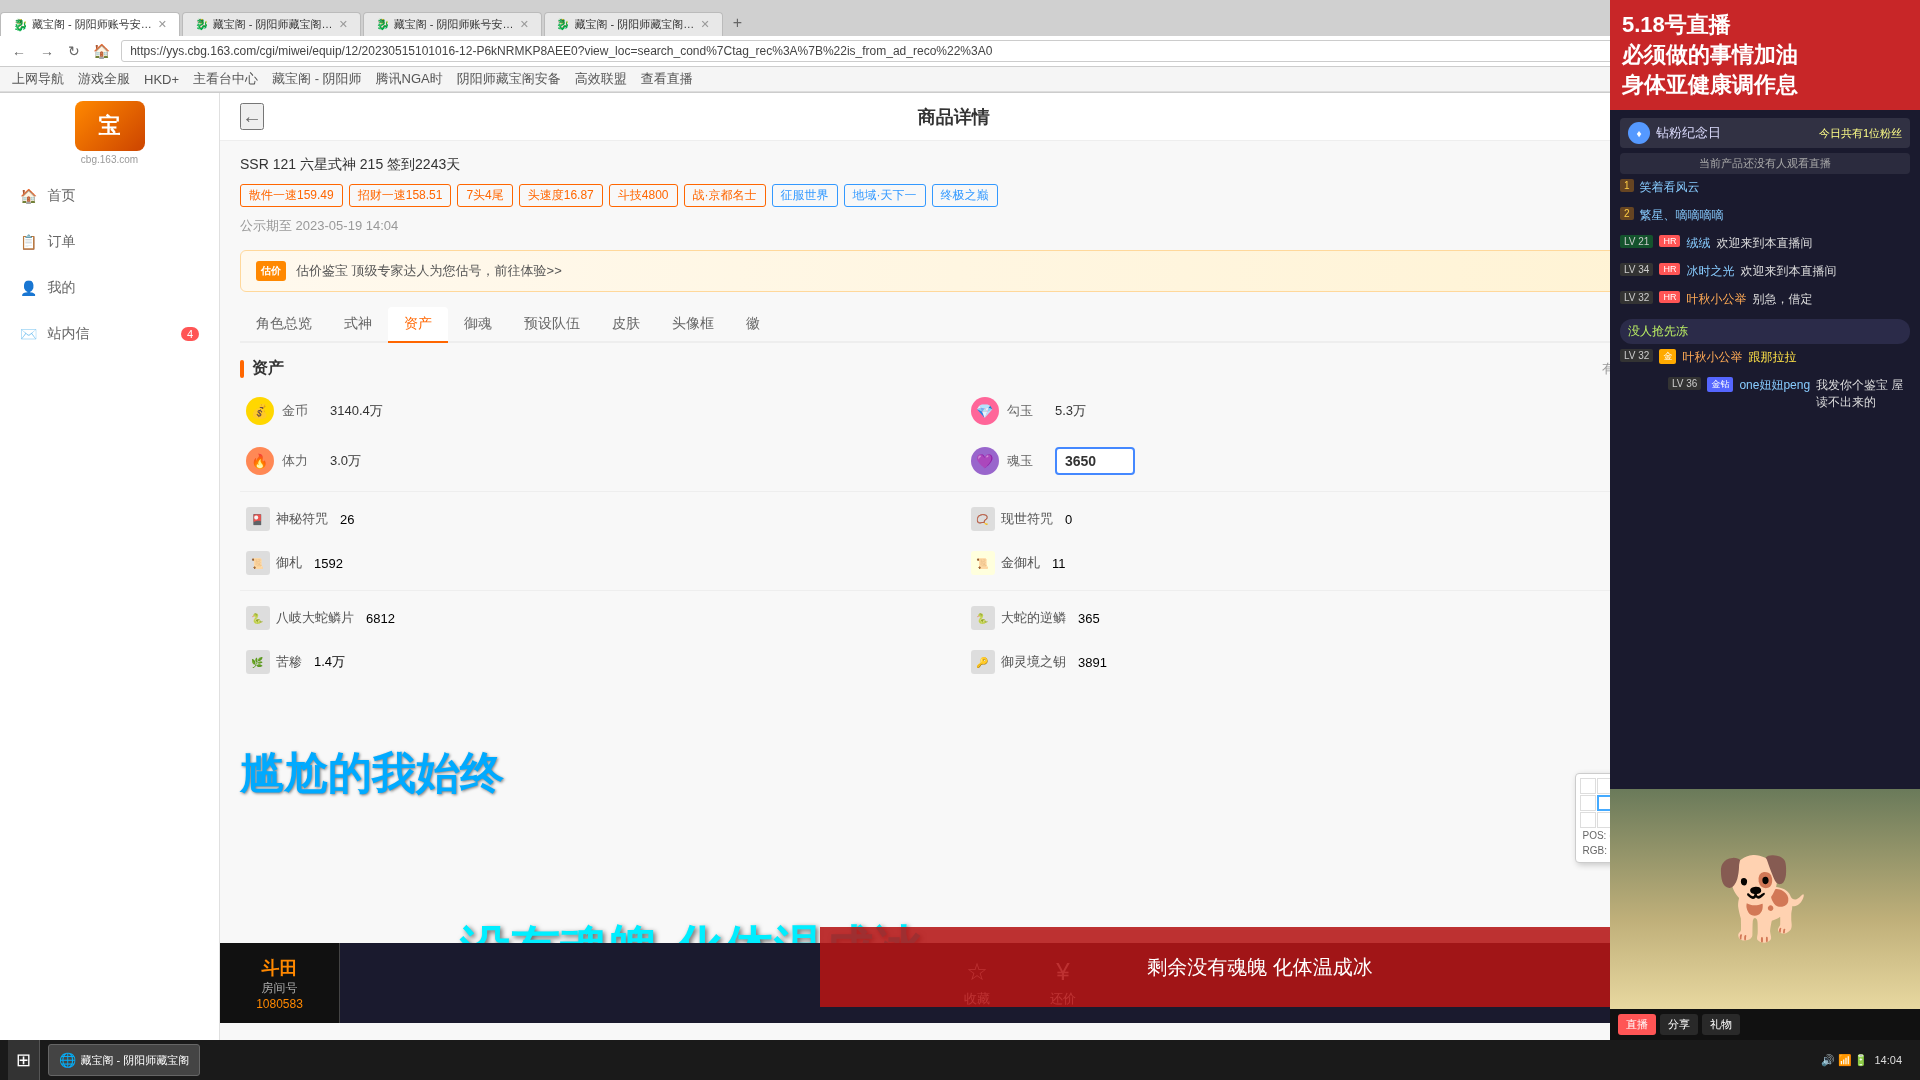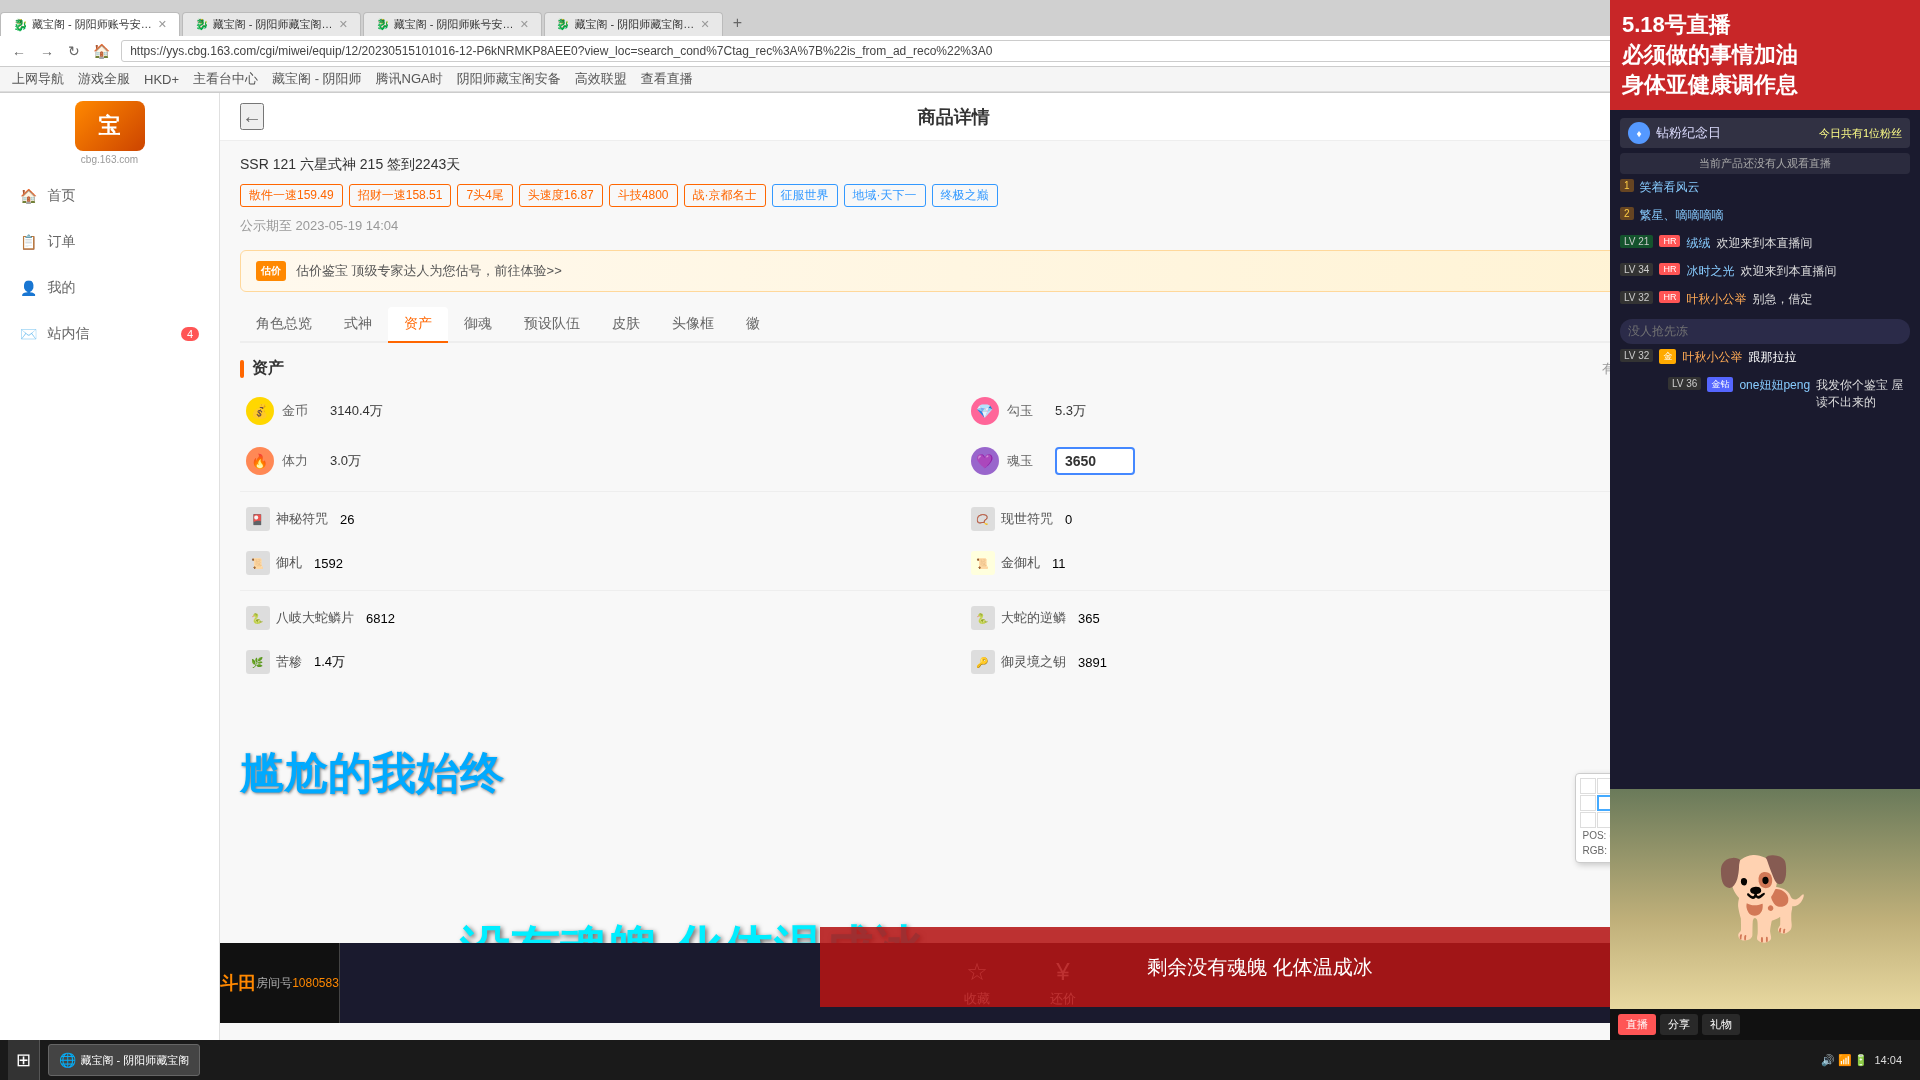--- a/index.html
+++ b/index.html
@@ -340,21 +340,21 @@
       <div style="font-size:10px;color:#666;padding:2px 3px;white-space:nowrap;">RGB: (255,255,255)</div>
     </div>
 
     <div style="position:absolute;left:20px;bottom:260px;font-size:44px;font-weight:bold;color:#00aaff;text-shadow:1px 1px 3px rgba(0,0,0,0.5);pointer-events:none;">尴尬的我始终</div>
 
     <div class="bottom-overlay">
       <div style="font-size:50px;font-weight:bold;color:#00eeff;text-shadow:2px 2px 5px rgba(0,0,0,0.6);white-space:nowrap;">没有魂魄  化体温成冰</div>
     </div>
 
     <div style="position:absolute;bottom:40px;left:0;right:0;height:80px;background:#1a1a2e;display:flex;align-items:center;">
-      <div style="width:120px;height:80px;background:#111;display:flex;align-items:center;justify-content:center;border-right:1px solid #444;">
+      <div style="width:120px;height:80px;background:#111;display:flex;flex-direction:column;align-items:center;justify-content:center;border-right:1px solid #444;">
         <span style="font-size:18px;font-weight:bold;color:#ff8800;">斗田</span>
         <span style="font-size:12px;color:#aaa;">房间号</span>
         <span style="font-size:12px;color:#ff8800;">1080583</span>
       </div>
       <div style="flex:1;display:flex;justify-content:center;align-items:center;gap:60px;">
         <div style="display:flex;flex-direction:column;align-items:center;gap:4px;color:#fff;cursor:pointer;">
           <span style="font-size:24px;">☆</span>
           <span style="font-size:13px;">收藏</span>
         </div>
         <div style="display:flex;flex-direction:column;align-items:center;gap:4px;color:#fff;cursor:pointer;">
@@ -520,26 +520,26 @@
       <span style="background:#f55;color:#fff;padding:1px 4px;border-radius:2px;font-size:9px;">HR</span>
       <span style="color:#88ccff;font-size:12px;">冰时之光</span>
       <span style="color:#ddd;font-size:12px;flex:1;">欢迎来到本直播间</span>
     </div>
     <div class="chat-message">
       <span style="background:#333;color:#ccc;padding:1px 4px;border-radius:2px;font-size:10px;white-space:nowrap;">LV 32</span>
       <span style="background:#f55;color:#fff;padding:1px 4px;border-radius:2px;font-size:9px;">HR</span>
       <span style="color:#ffaa55;font-size:12px;">叶秋小公举</span>
       <span style="color:#ddd;font-size:12px;flex:1;">别急，借定</span>
     </div>
-    <div style="background:rgba(60,60,100,0.5);border-radius:12px;padding:4px 8px;font-size:12px;color:#737373;">没人抢先冻</div>
+    <div style="background:rgba(60,60,100,0.5);border-radius:12px;padding:4px 8px;font-size:12px;color:#bef264;">没人抢先冻</div>
     <div class="chat-message">
       <span style="background:#333;color:#ccc;padding:1px 4px;border-radius:2px;font-size:10px;white-space:nowrap;">LV 32</span>
       <span style="background:#ffaa00;color:#fff;padding:1px 4px;border-radius:2px;font-size:9px;">金</span>
       <span style="color:#ffaa55;font-size:12px;">叶秋小公举</span>
-      <span style="color:#ffffff;font-size:12px;flex:1;">跟那拉拉</span>
+      <span style="color:#fde047;font-size:12px;flex:1;">跟那拉拉</span>
     </div>
     <div class="chat-message">
       <span style="background:#333;color:#ccc;padding:1px 4px;border-radius:2px;font-size:10px;white-space:nowrap;margin-left:48px;">LV 36</span>
       <span style="background:#5566ff;color:#fff;padding:1px 4px;border-radius:2px;font-size:9px;">金钻</span>
       <span style="color:#88ccff;font-size:12px;">one妞妞peng</span>
       <span style="color:#ddd;font-size:12px;flex:1;">我发你个鉴宝 屋读不出来的</span>
     </div>
   </div>
 
   <div style="width:100%;height:220px;background:#2a2a2a;position:relative;overflow:hidden;">

